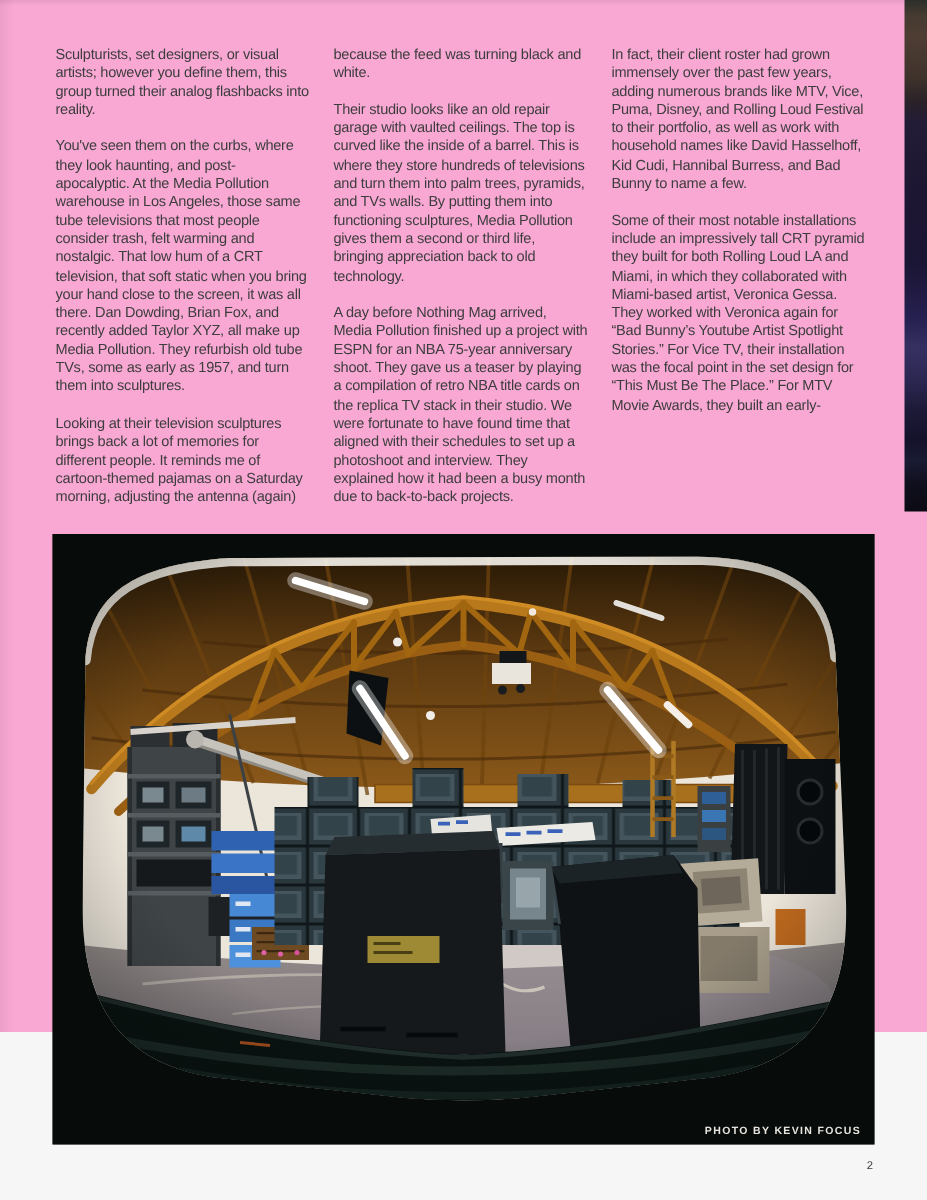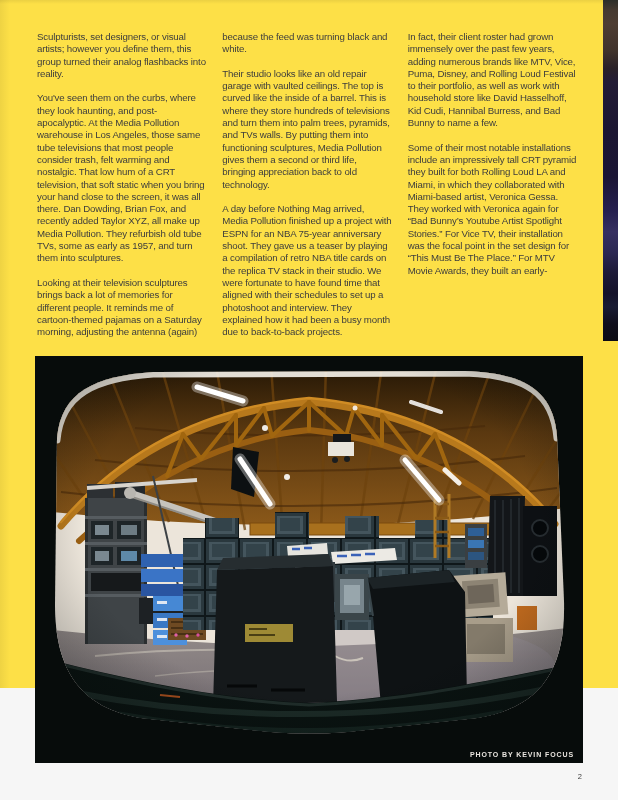--- a/index.html
+++ b/index.html
@@ -4,21 +4,21 @@
 <style>
   html,body{margin:0;padding:0;}
   body{
     width:618px;height:800px;
     background:#f6f6f6;
     font-family:"Liberation Sans", sans-serif;
     position:relative;overflow:hidden;
   }
   .page{
     position:absolute;left:0;top:0;width:618px;height:688px;
-    background:#fde047;
+    background:#f9a8d4;
   }
   .page-left-edge{
     position:absolute;left:0;top:0;width:10px;height:100%;
     background:linear-gradient(90deg,rgba(0,0,0,0.06),rgba(0,0,0,0));
   }
   .page-top-edge{
     position:absolute;left:0;top:0;width:100%;height:4px;
     background:linear-gradient(180deg,rgba(0,0,0,0.07),rgba(0,0,0,0));
   }
   .article{
@@ -56,21 +56,21 @@
 <div class="page">
   <div class="page-left-edge"></div>
   <div class="page-top-edge"></div>
 
   <div class="article">
       <p>Sculpturists, set designers, or visual artists; however you define them, this group turned their analog flashbacks into reality.</p>
       <p>You've seen them on the curbs, where they look haunting, and post-apocalyptic. At the Media Pollution warehouse in Los Angeles, those same tube televisions that most people consider trash, felt warming and nostalgic. That low hum of a CRT television, that soft static when you bring your hand close to the screen, it was all there. Dan Dowding, Brian Fox, and recently added Taylor XYZ, all make up Media Pollution. They refurbish old tube TVs, some as early as 1957, and turn them into sculptures.</p>
       <p>Looking at their television sculptures brings back a lot of memories for different people. It reminds me of cartoon-themed pajamas on a Saturday morning, adjusting the antenna (again) because the feed was turning black and white.</p>
       <p>Their studio looks like an old repair garage with vaulted ceilings. The top is curved like the inside of a barrel. This is where they store hundreds of televisions and turn them into palm trees, pyramids, and TVs walls. By putting them into functioning sculptures, Media Pollution gives them a second or third life, bringing appreciation back to old technology.</p>
       <p>A day before Nothing Mag arrived, Media Pollution finished up a project with ESPN for an NBA 75-year anniversary shoot. They gave us a teaser by playing a compilation of retro NBA title cards on the replica TV stack in their studio. We were fortunate to have found time that aligned with their schedules to set up a photoshoot and interview. They explained how it had been a busy month due to back-to-back projects.</p>
-      <p>In fact, their client roster had grown immensely over the past few years, adding numerous brands like MTV, Vice, Puma, Disney, and Rolling Loud Festival to their portfolio, as well as work with household store like David Hasselhoff, Kid Cudi, Hannibal Burress, and Bad Bunny to name a few.</p>
+      <p>In fact, their client roster had grown immensely over the past few years, adding numerous brands like MTV, Vice, Puma, Disney, and Rolling Loud Festival to their portfolio, as well as work with household names like David Hasselhoff, Kid Cudi, Hannibal Burress, and Bad Bunny to name a few.</p>
       <p>Some of their most notable installations include an impressively tall CRT pyramid they built for both Rolling Loud LA and Miami, in which they collaborated with Miami-based artist, Veronica Gessa. They worked with Veronica again for “Bad Bunny’s Youtube Artist Spotlight Stories.” For Vice TV, their installation was the focal point in the set design for “This Must Be The Place.” For MTV Movie Awards, they built an early-</p>
     </div>
 
   <figure class="photo">
     <svg viewBox="0 0 548 407" width="548" height="407" preserveAspectRatio="none">
       <defs>
         <linearGradient id="ceil" x1="0" y1="0" x2="0" y2="1">
           <stop offset="0" stop-color="#1d1204"></stop>
           <stop offset="0.45" stop-color="#5a3810"></stop>
           <stop offset="1" stop-color="#8a5819"></stop>

